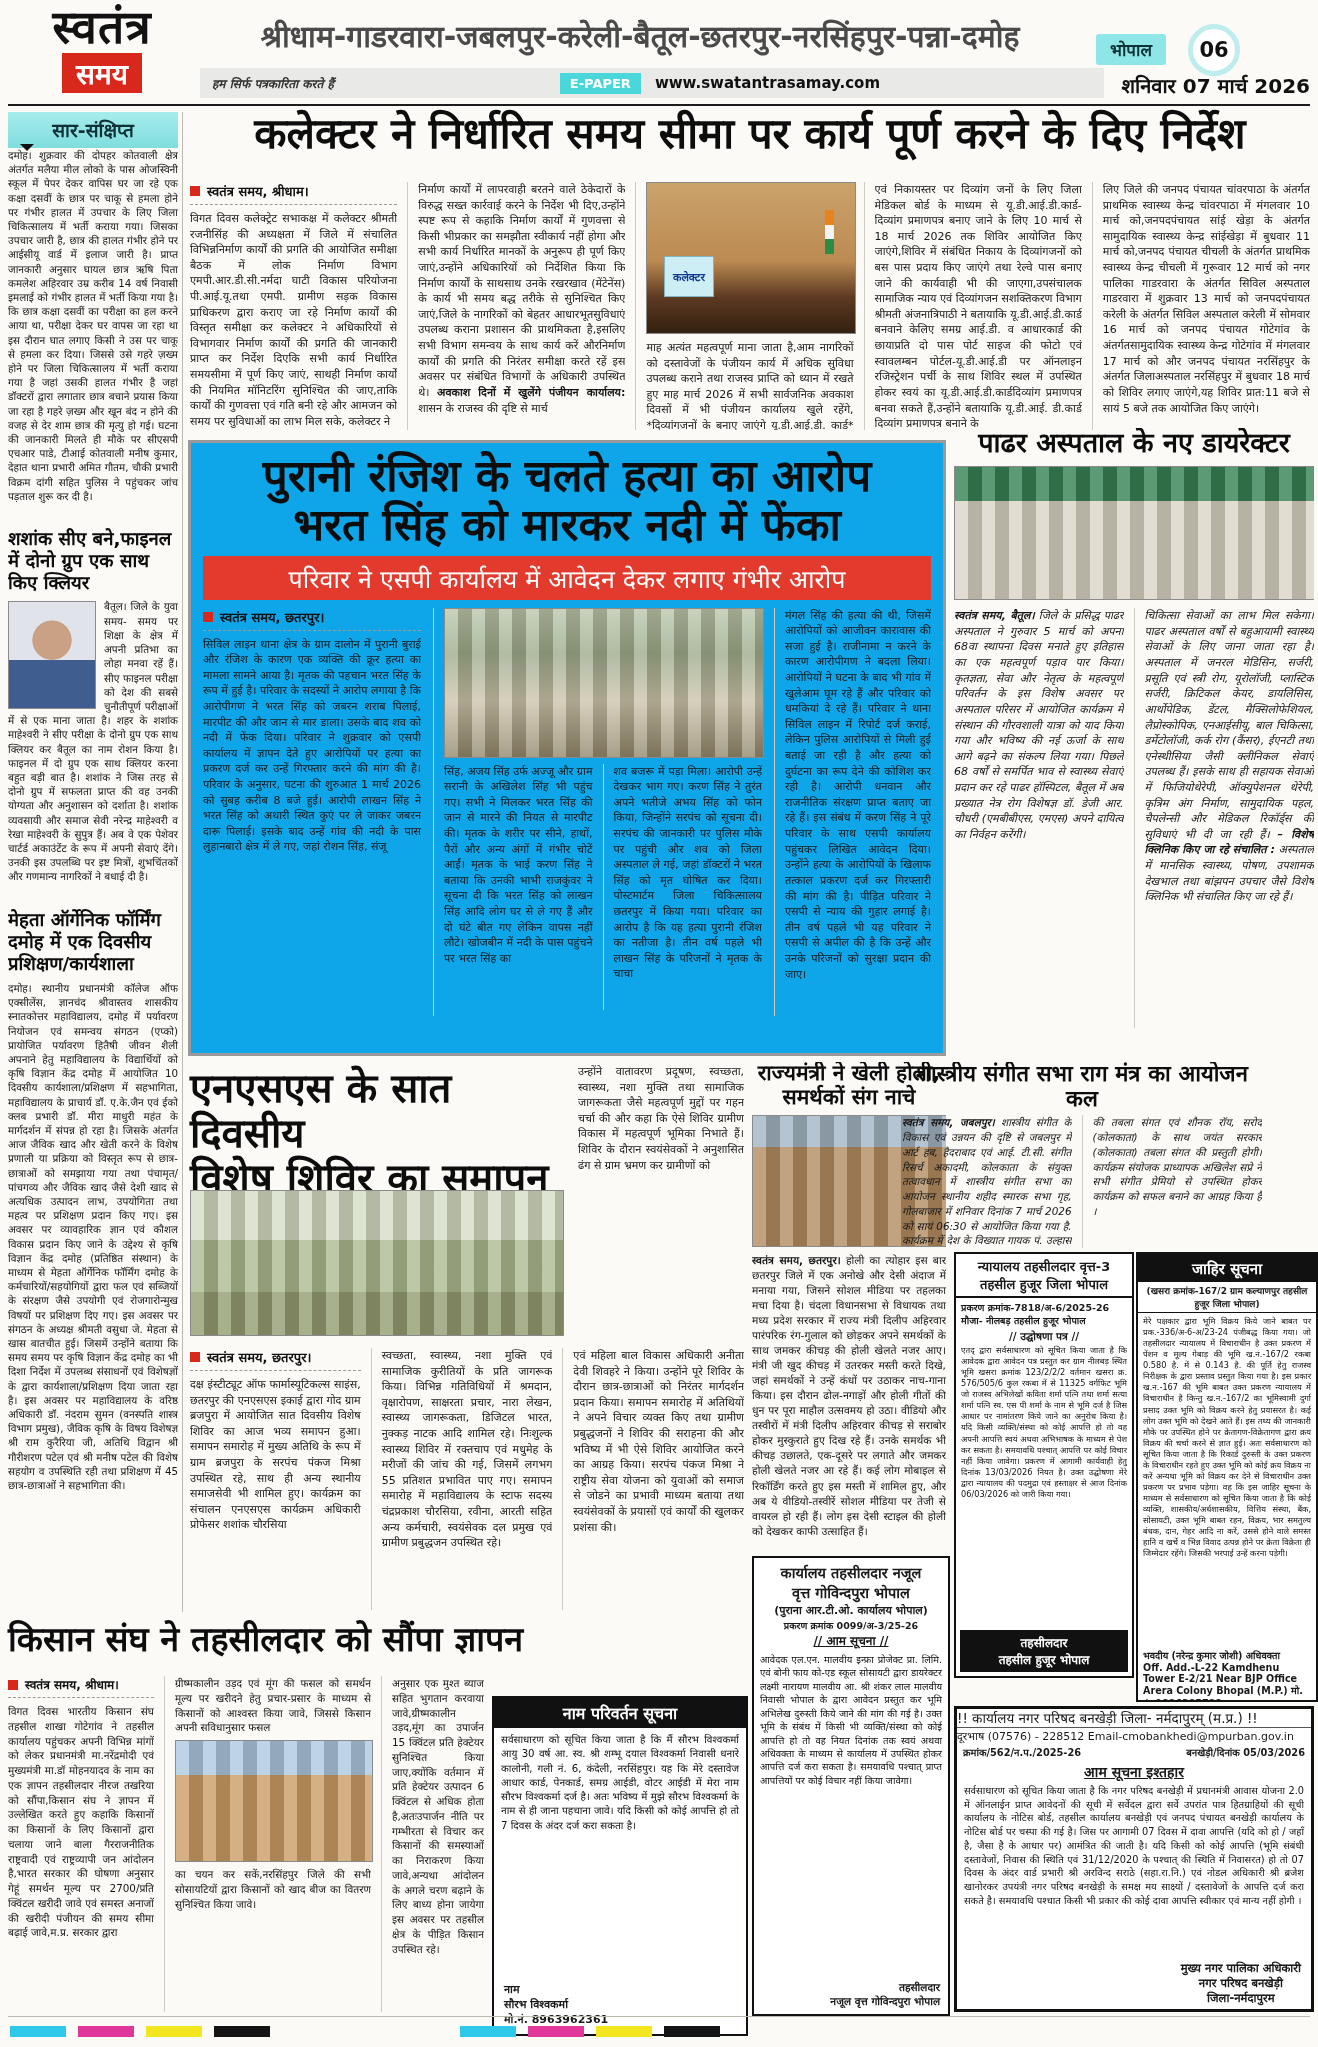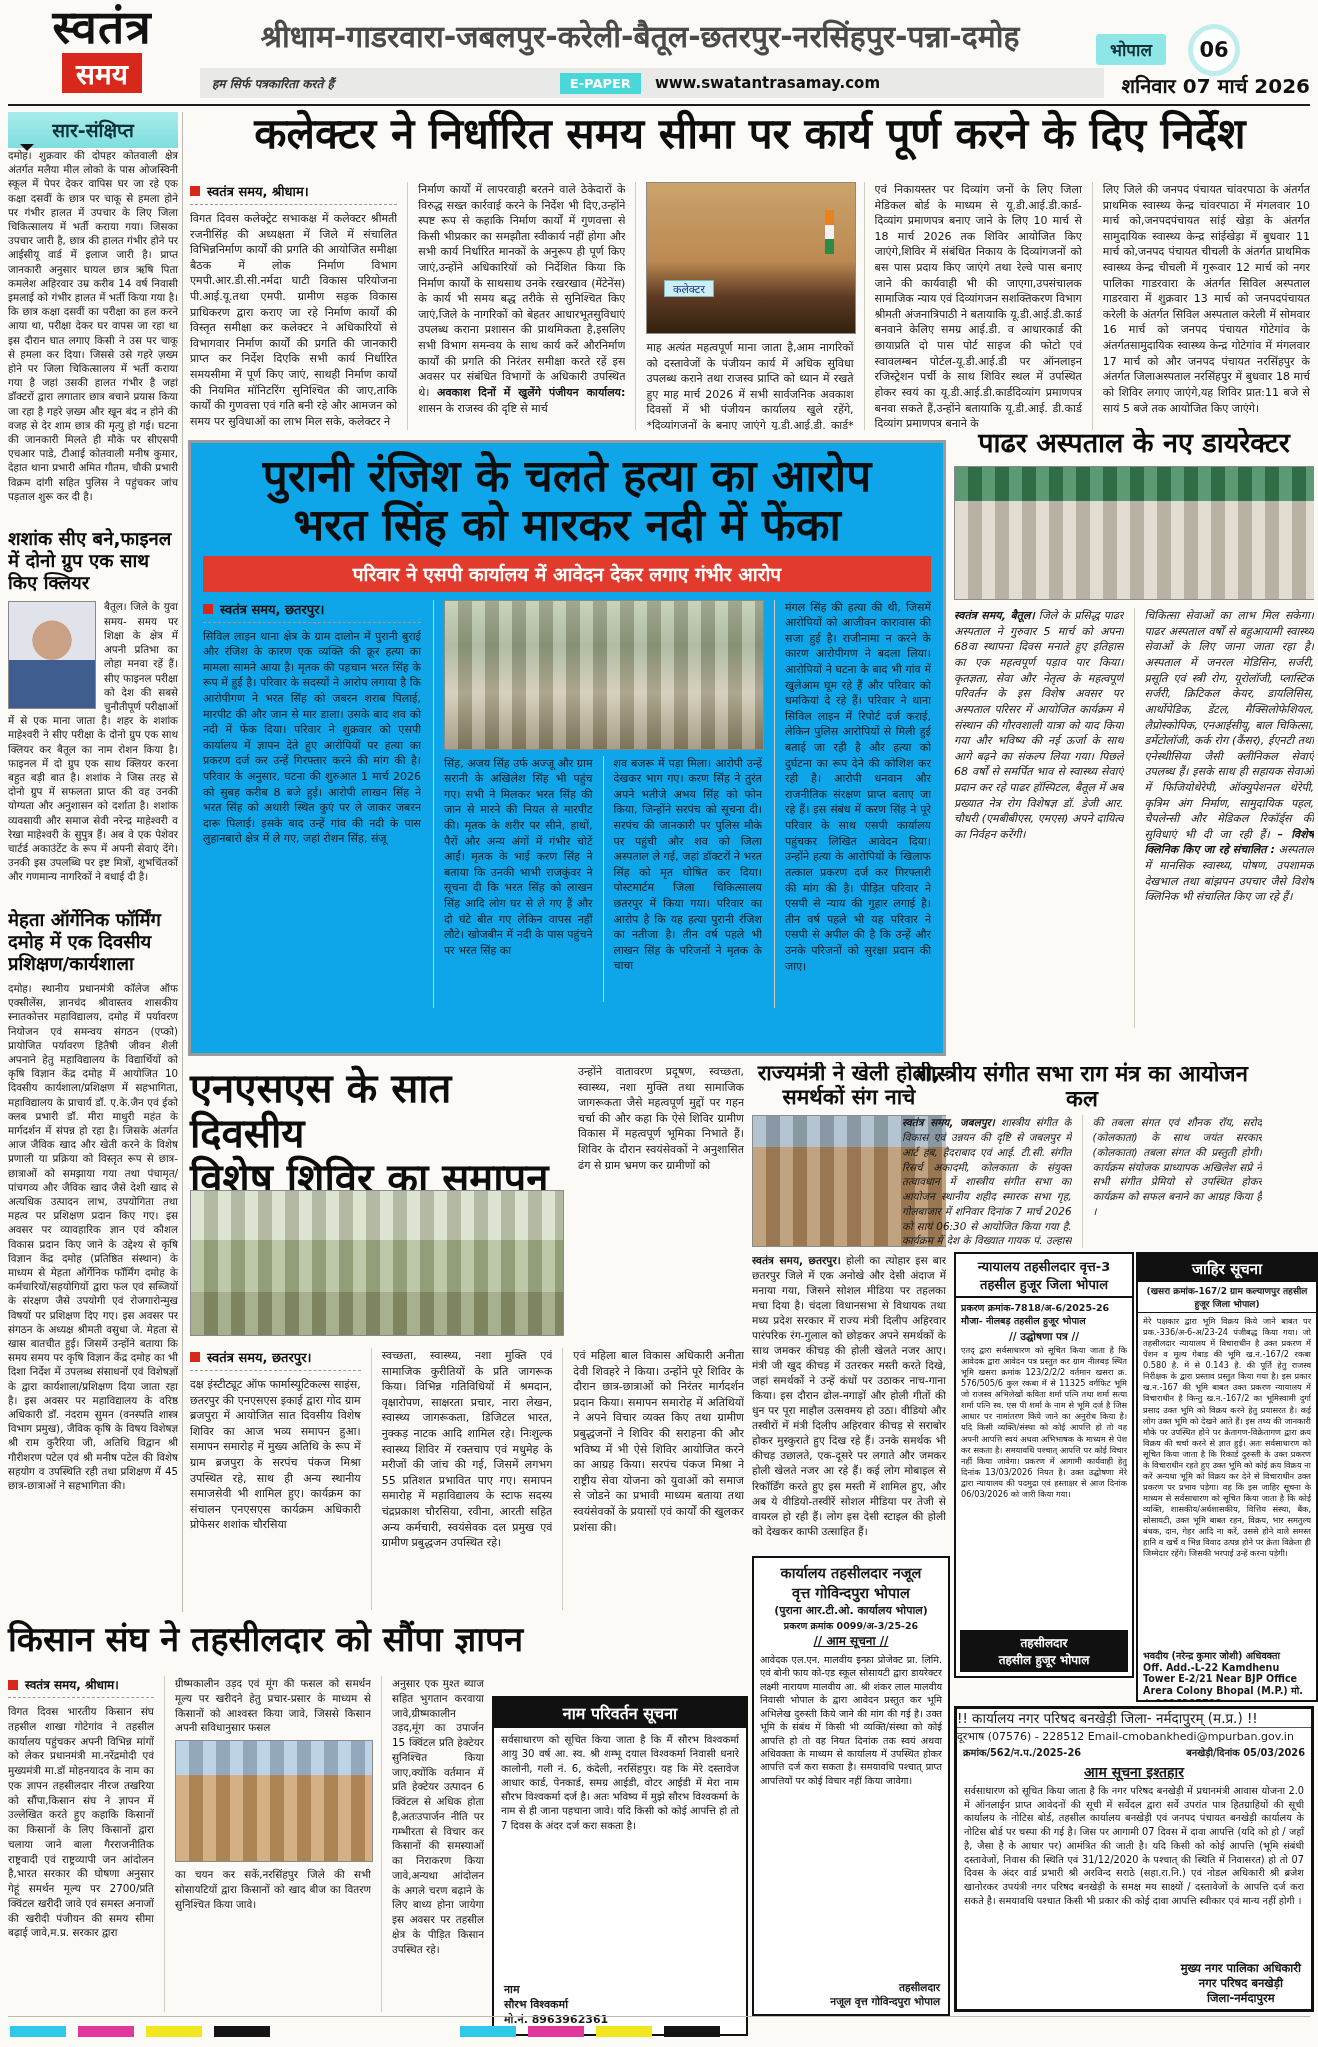--- a/index.html
+++ b/index.html
@@ -34,38 +34,38 @@
   .vline{background:#bdb8b0;width:1px;}
   .hline{background:#bdb8b0;height:1px;}
   .ital{font-style:italic;}
   .bold{font-weight:800;}
   
   .ph{position:relative;border:1px solid #8a8a8a;overflow:hidden;background:#c9b89a;}
   .ph--stripe::after{content:"";position:absolute;inset:0;
       background:repeating-linear-gradient(90deg,rgba(255,255,255,.22) 0 13px,rgba(55,45,35,.20) 13px 27px);}
   .ph--collector{background:linear-gradient(180deg,#caa36b 0%,#bc8a52 52%,#5d3a22 76%,#33200f 100%);}
   .ph--collector .plate{position:absolute;left:8%;bottom:24%;background:#cdeef5;color:#123a8c;
-      font-size:11px;font-weight:400;padding:0 8px;border:1px solid #7fb6c4;}
+      font-size:11px;font-weight:700;padding:12px 8px;border:1px solid #7fb6c4;}
   .ph--collector .flag{position:absolute;right:10%;top:18%;width:9px;height:44px;
       background:linear-gradient(180deg,#e8821c 0 33%,#f3f3f3 33% 66%,#2e8b46 66% 100%);}
   .ph--crowd{background:linear-gradient(180deg,#b9c6aa 0%,#9aa989 30%,#cbc4ab 62%,#8e8468 100%);}
   .ph--padhar{background:linear-gradient(180deg,#2e7d4f 0 26%,#d8d3c4 26% 100%);}
   .ph--nss{background:linear-gradient(180deg,#d3dcc4 0 34%,#a9b98e 34% 70%,#8f9a6e 70% 100%);}
   .ph--holi{background:linear-gradient(180deg,#9fb3c4 0 24%,#b0895d 24% 100%);}
   .ph--kisan{background:linear-gradient(180deg,#aac7e0 0 28%,#c99a63 28% 100%);}
   .ph--portrait{background:radial-gradient(circle at 50% 36%,#caa184 0 24%,rgba(0,0,0,0) 25%),
                 linear-gradient(180deg,#e0e4ea 0 55%,#3f5d8f 55% 100%);}
   
   .sar-head{background:linear-gradient(180deg,#a7ecec,#7fdede);color:#0e3238;font-size:19px;
             font-weight:800;text-align:center;padding:5px 0;position:relative;}
   .sar-head::after{content:"";position:absolute;left:12px;bottom:-10px;border:7px solid transparent;border-top-color:#111;}
   .side-hl{font-size:18.5px;font-weight:800;line-height:1.18;margin:10px 0 6px;color:#0d0d0d;}
   .side-bt{font-size:10.3px;line-height:1.38;text-align:justify;color:#161616;}
   
-  .strap{background:#e23b2d;color:#fff;font-weight:700;font-size:19px;text-align:center;padding:5px 16px;}
+  .strap{background:#e23b2d;color:#fff;font-weight:400;font-size:25px;text-align:center;padding:5px 16px;}
   .nbox{border:2px solid #111;background:#fff;overflow:hidden;}
   .nbox .blackbar{background:#111;color:#fff;font-weight:800;text-align:center;padding:4px 2px;}
   .tiny{font-size:8.2px;line-height:1.35;text-align:justify;color:#111;}
   .small{font-size:9.6px;line-height:1.4;text-align:justify;color:#111;}
   .regbar{display:flex;gap:12px;}
   .regbar span{width:56px;height:11px;display:inline-block;}
 </style>
 </head>
 <body>
 

